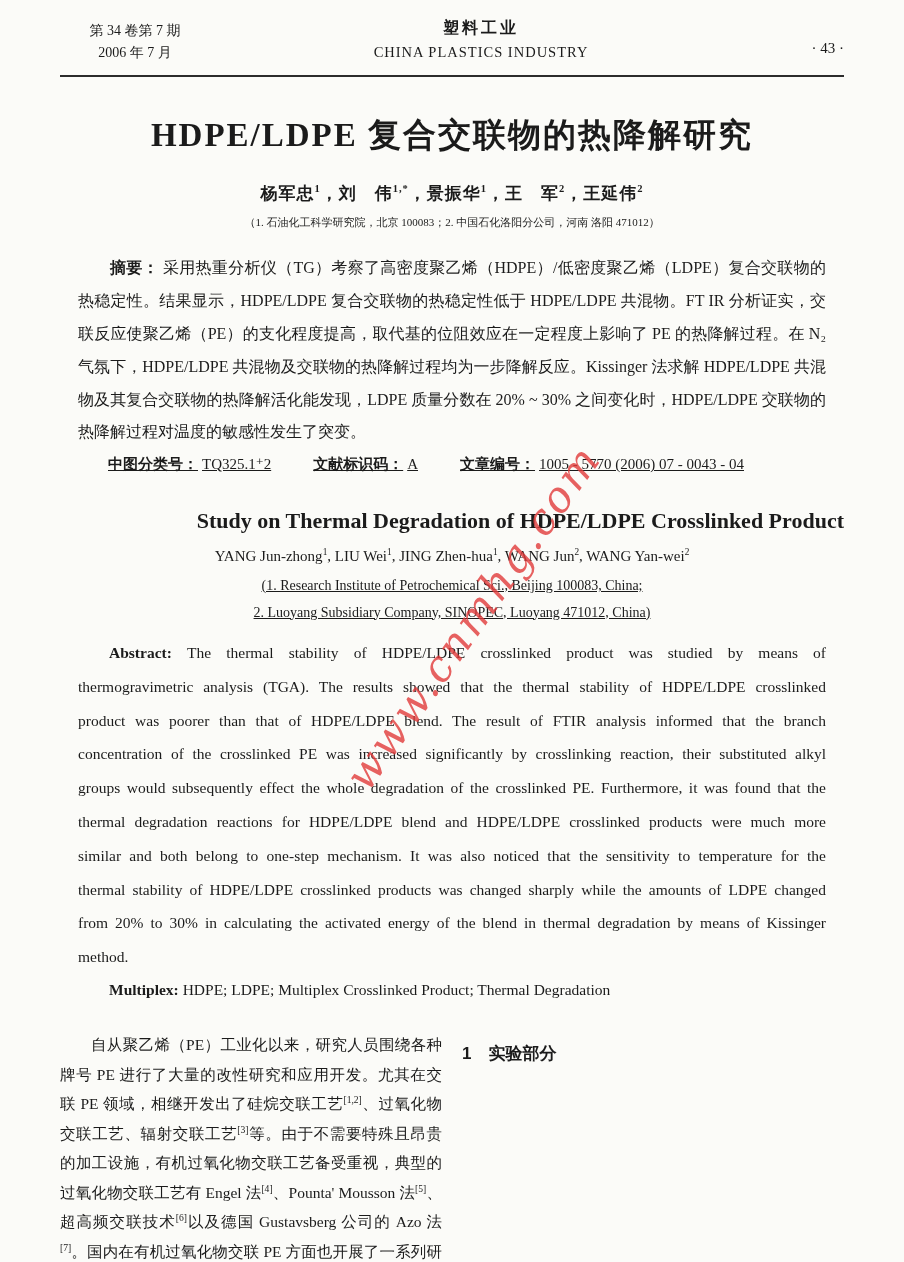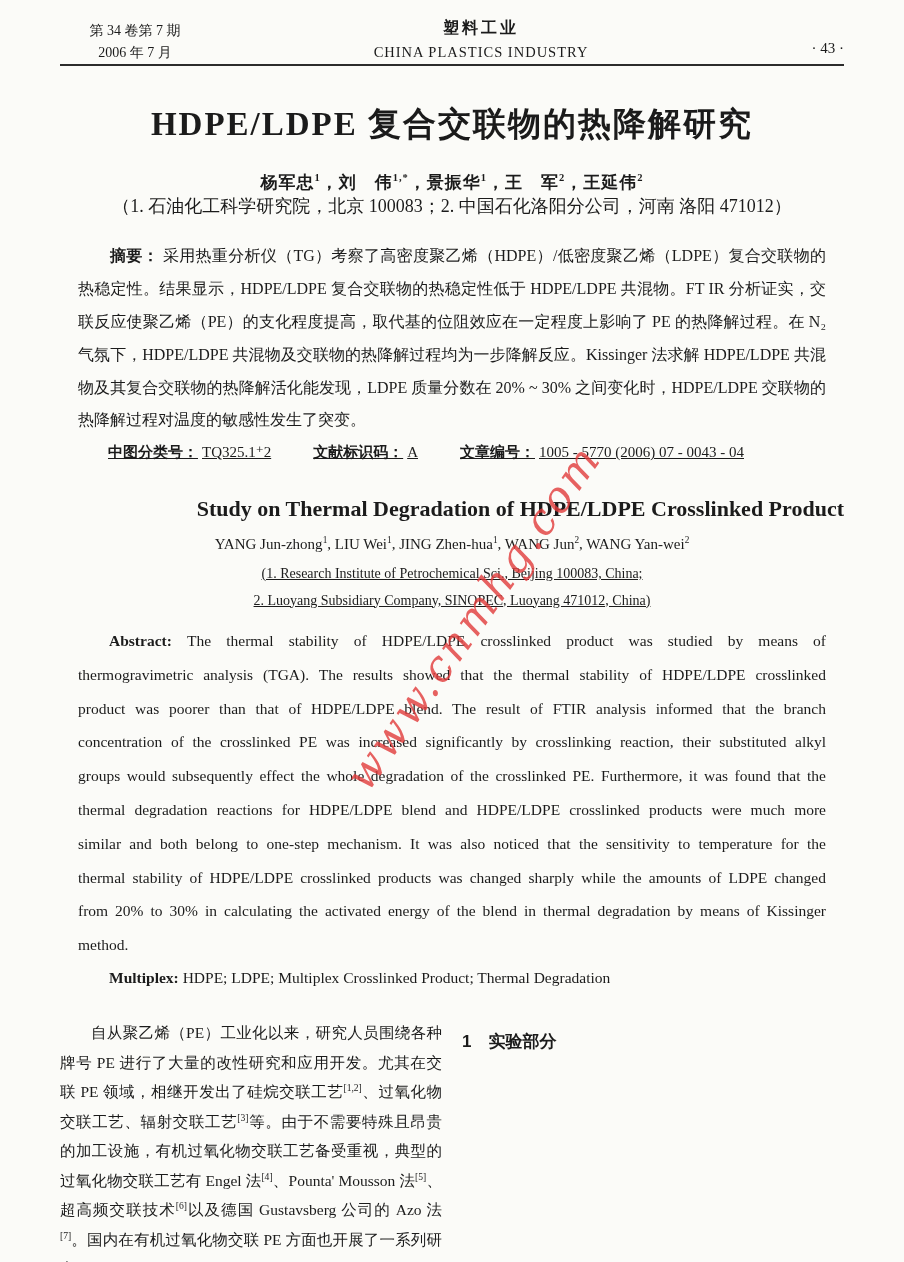--- a/index.html
+++ b/index.html
@@ -5,31 +5,31 @@
   html,body{margin:0;padding:0;}
   body{
     width:904px;height:1262px;overflow:hidden;position:relative;
     background:#fbfbf8;color:#1b1b1b;
     font-family:"Liberation Serif","DejaVu Serif",serif;
   }
   .page{padding:16px 60px 0 60px;position:relative;}
   sup{font-size:62%;vertical-align:super;line-height:0;}
 
   
-  .journal-header{display:flex;align-items:flex-start;border-bottom:2.5px solid #2c2c2c;padding-bottom:1px;}
+  .journal-header{display:flex;align-items:flex-start;border-bottom:2.5px solid #2c2c2c;padding-bottom:12px;}
   .header-left{width:150px;text-align:center;font-size:14px;line-height:1.55;padding-top:4px;}
   .header-center{flex:1;text-align:center;padding-top:2px;}
   .journal-cn{font-size:16px;font-weight:bold;letter-spacing:3px;font-family:"Liberation Sans",sans-serif;}
   .journal-en{font-size:14.5px;margin-top:5px;letter-spacing:1px;}
   .header-right{width:92px;text-align:right;font-size:15px;padding-top:24px;}
 
   
   .title-cn{margin-top:36px;text-align:center;font-size:33px;font-weight:bold;letter-spacing:2px;}
   .authors-cn{margin-top:24px;text-align:center;font-size:17px;font-weight:bold;letter-spacing:1px;}
-  .affil-cn{text-align:center;font-size:18px;}
+  .affil-cn{margin-top:10px;text-align:center;font-size:11px;}
 
   
   .abstract-cn{margin:22px 18px 0 18px;font-size:16px;line-height:2.05;text-align:justify;text-indent:2em;}
   .label-hei{font-weight:bold;font-family:"Liberation Sans",sans-serif;margin-right:4px;}
   .keywords-cn{margin:0 18px;font-size:15px;line-height:2.05;text-indent:2em;}
   .meta-cn{margin:0 18px;font-size:15px;line-height:2.05;text-indent:2em;}
   .meta-cn .pair{margin-right:42px;text-decoration:underline;}
 
   
   .title-en{margin-top:28px;text-align:right;font-size:22px;font-weight:bold;}

